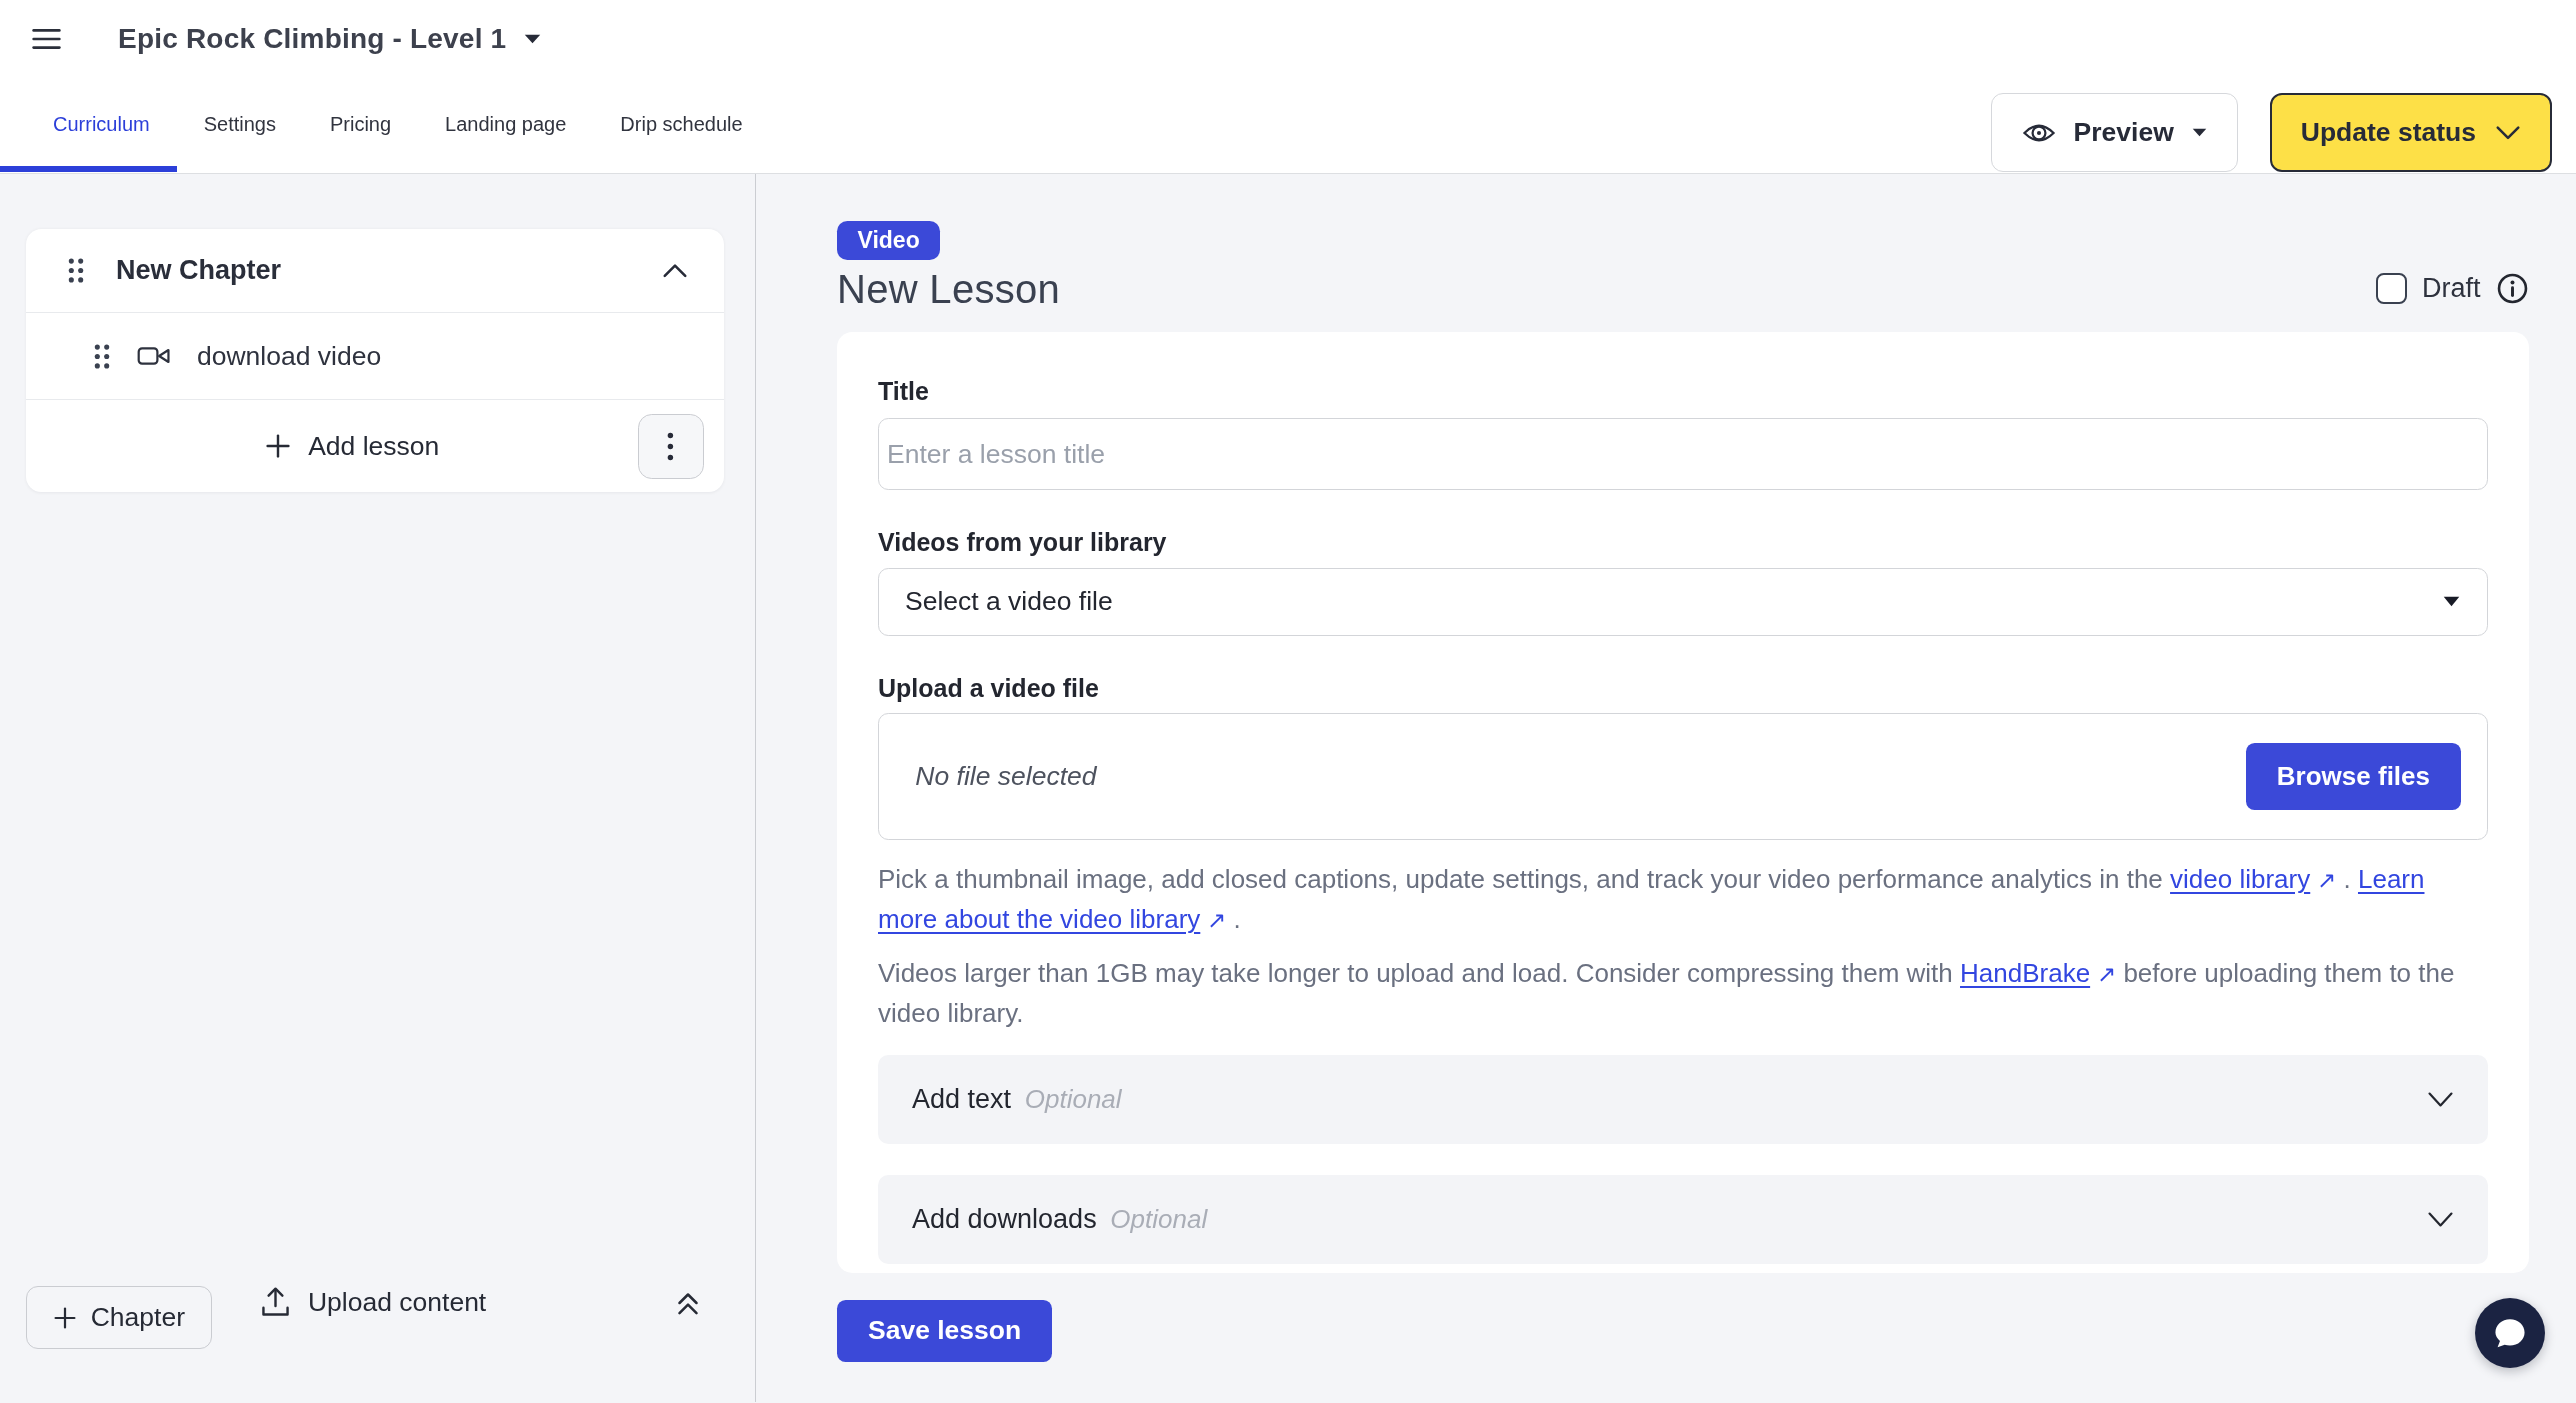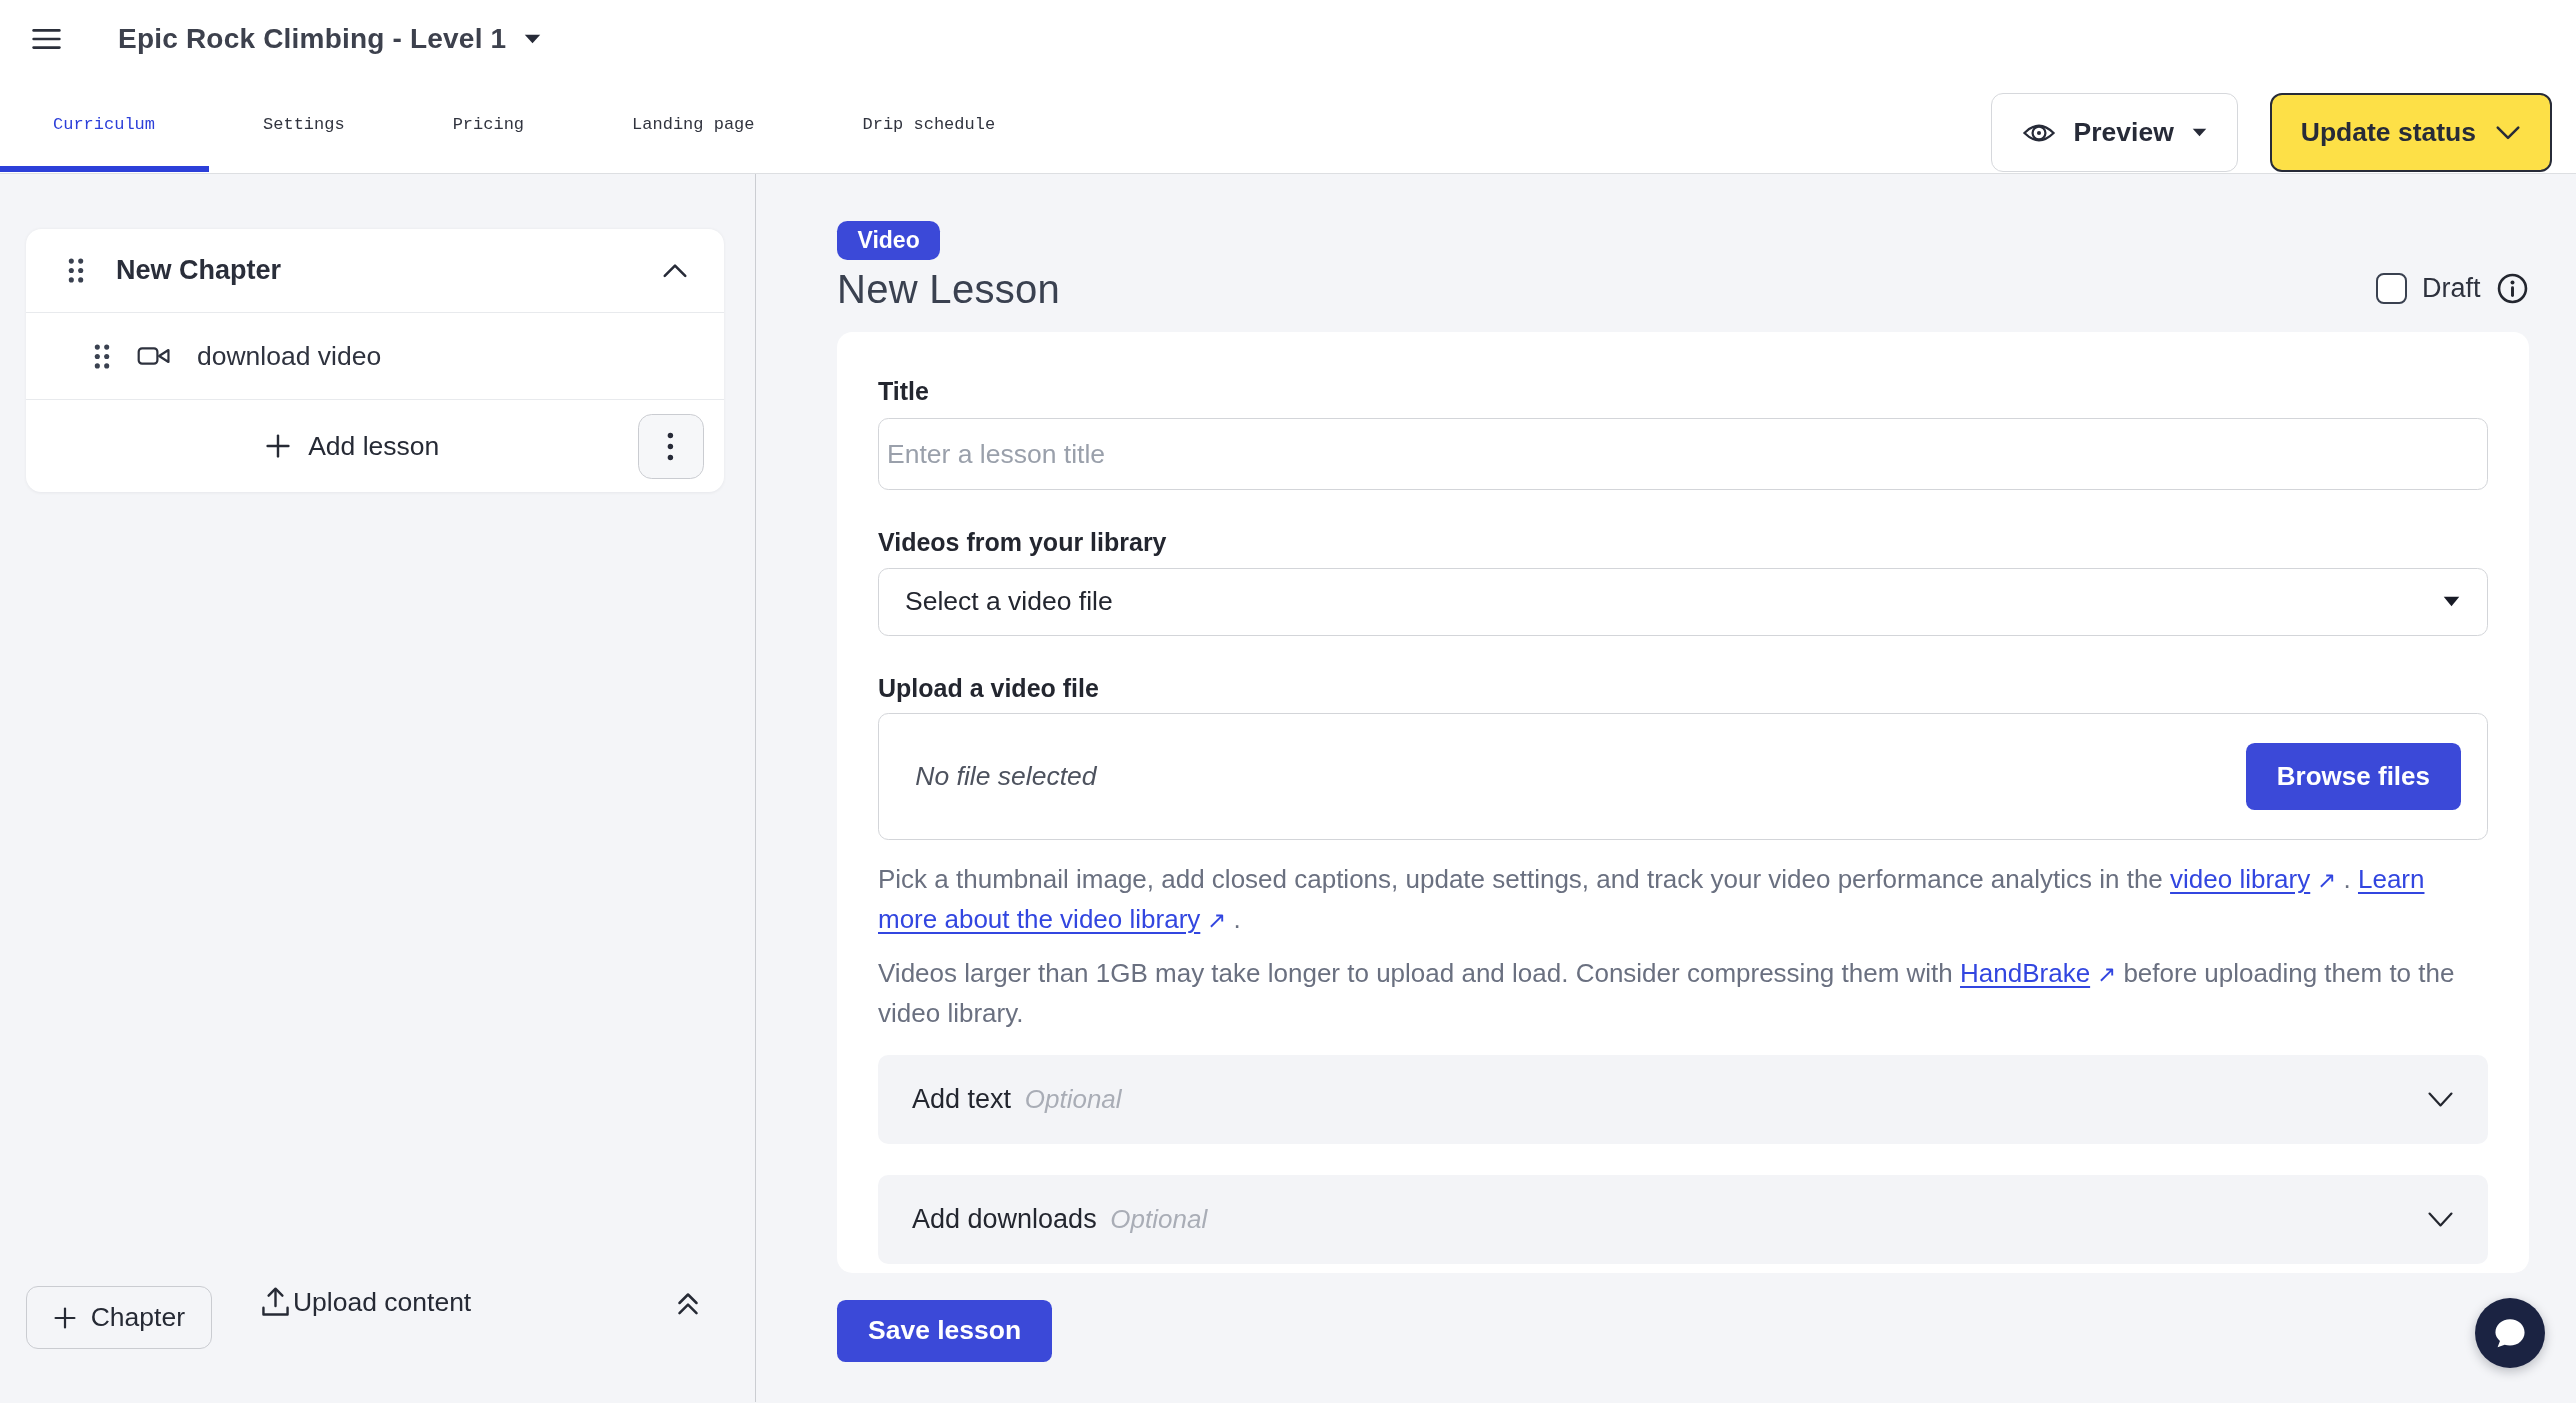--- a/index.html
+++ b/index.html
@@ -10,22 +10,22 @@
     color:#272b38;
   }
 
   
   .header { height:174px; background:#ffffff; border-bottom:1.7px solid #dddfe2; position:relative; }
   .topbar { height:77px; display:flex; align-items:center; padding-left:27px; gap:52px; }
   .hamburger { width:39px; height:39px; display:flex; align-items:center; justify-content:center; cursor:pointer; }
   .course-switch { display:flex; align-items:center; gap:17px; cursor:pointer; }
   .course-title { font-size:28px; font-weight:700; color:#3d414d; letter-spacing:0.2px; }
   .tabs { height:95px; display:flex; align-items:stretch; }
-  .tab { display:flex; align-items:center; padding:0 54px; font-size:17px; color:#31343f;
-         border-bottom:6.8px solid transparent; border-top:6.8px solid transparent; cursor:pointer;font-family:Liberation Mono, monospace; }
+  .tab { display:flex; align-items:center; padding:0 27px; font-size:20px; color:#31343f;
+         border-bottom:6.8px solid transparent; border-top:6.8px solid transparent; cursor:pointer; }
   .tab:first-child { padding-left:53px; }
   .tab.active { color:#2c3fd9; border-bottom-color:#2c3fd9; }
   .header-actions { position:absolute; right:24px; top:93px; display:flex; gap:32px; }
   .btn-preview { height:79px; display:flex; align-items:center; gap:17px; padding:0 29px;
                  background:#fff; border:1.7px solid #d6d8dc; border-radius:12px; cursor:pointer; }
   .btn-preview span.lbl { font-size:26.5px; font-weight:700; color:#272b38; }
   .btn-update { height:79px; display:flex; align-items:center; gap:19px; padding:0 29px;
                 background:#fde047; border:2.6px solid #272b38; border-radius:12px; cursor:pointer; }
   .btn-update span.lbl { font-size:26.5px; font-weight:700; color:#272b38; }
 
@@ -47,21 +47,21 @@
   .addlesson-row { height:92px; display:flex; align-items:center; padding:0 20.5px 0 41px; }
   .addlesson-btn { flex:1; display:flex; align-items:center; justify-content:center; gap:17px; cursor:pointer; }
   .addlesson-btn .name { font-size:26.5px; color:#262a35; font-weight:400; }
   .kebab-btn { width:66px; height:65px; border:1.7px solid #caccd1; border-radius:13.7px; background:#f6f7f9;
                display:flex; align-items:center; justify-content:center; cursor:pointer; }
   .sidebar-footer { position:absolute; left:0; right:11px; bottom:0; height:116px;
                     display:flex; align-items:flex-start; padding:0 39px 20.5px 26px; }
   .btn-chapter { height:63px; display:flex; align-items:center; gap:13.7px; padding:0 26px;
                  border:1.7px solid #caccd1; border-radius:12px; background:transparent; cursor:pointer; }
   .btn-chapter .lbl { font-size:26.5px; color:#262a35; }
-  .upload-content { display:flex; align-items:center; gap:2px; margin-left:48px; cursor:pointer; }
+  .upload-content { display:flex; align-items:center; gap:17px; margin-left:48px; cursor:pointer; }
   .upload-content .lbl { font-size:26.5px; color:#262a35; }
   .collapse-all { margin-left:auto; cursor:pointer; display:flex; }
 
   
   .main { flex:1; position:relative; padding:47px 0 0 81px; }
   .main-inner { width:1692px; }
   .type-badge { display:inline-block; background:#3b49d8; color:#fff; font-size:23px; font-weight:700;
                 padding:6px 20.5px; border-radius:10.3px; }
   .title-row { display:flex; align-items:flex-end; justify-content:space-between; margin-top:6.8px; }
   .lesson-title { font-size:40px; font-weight:400; color:#3a4150; letter-spacing:0.3px; }

